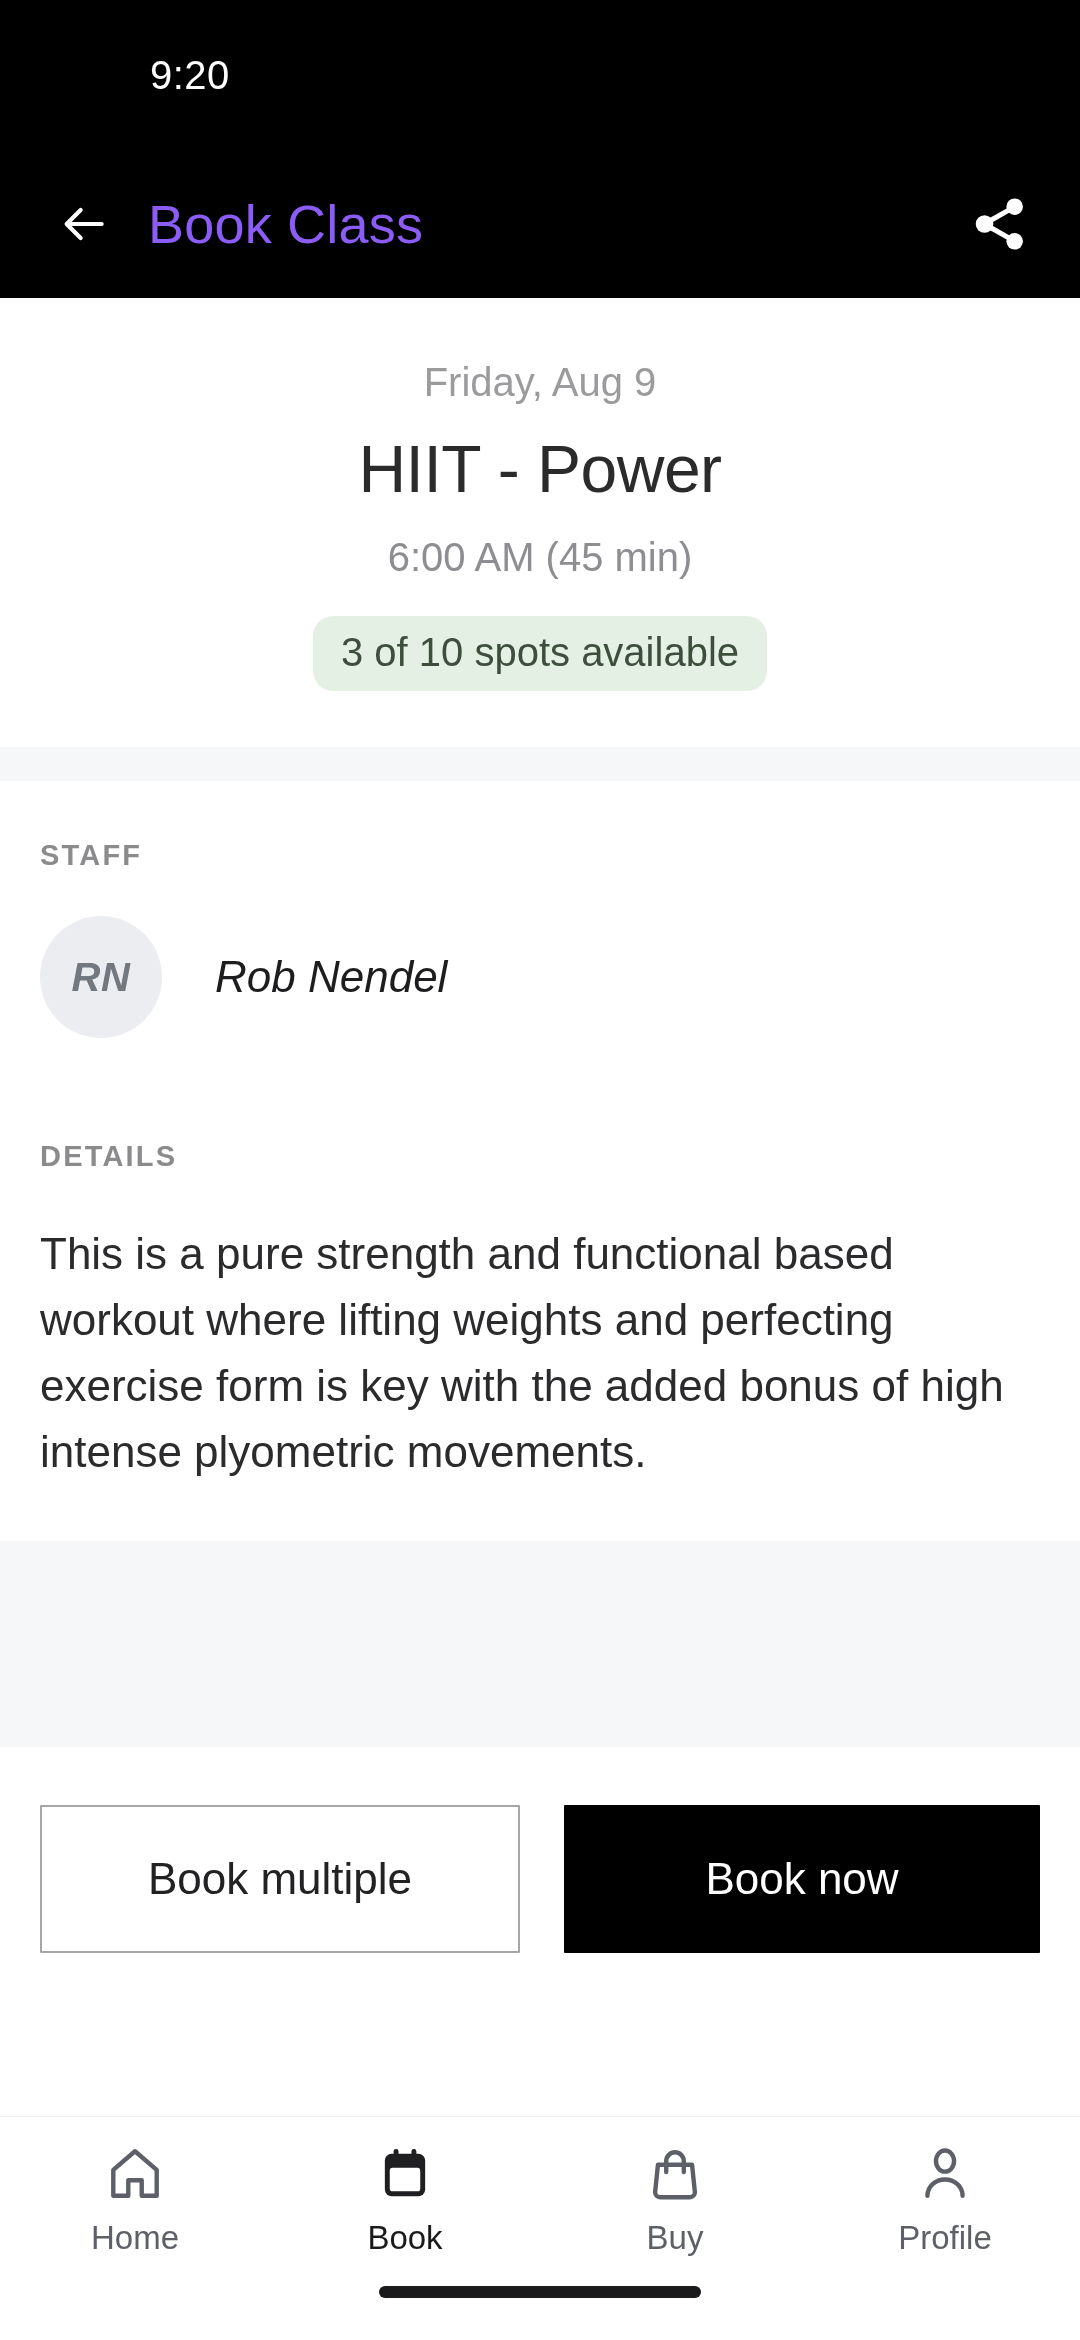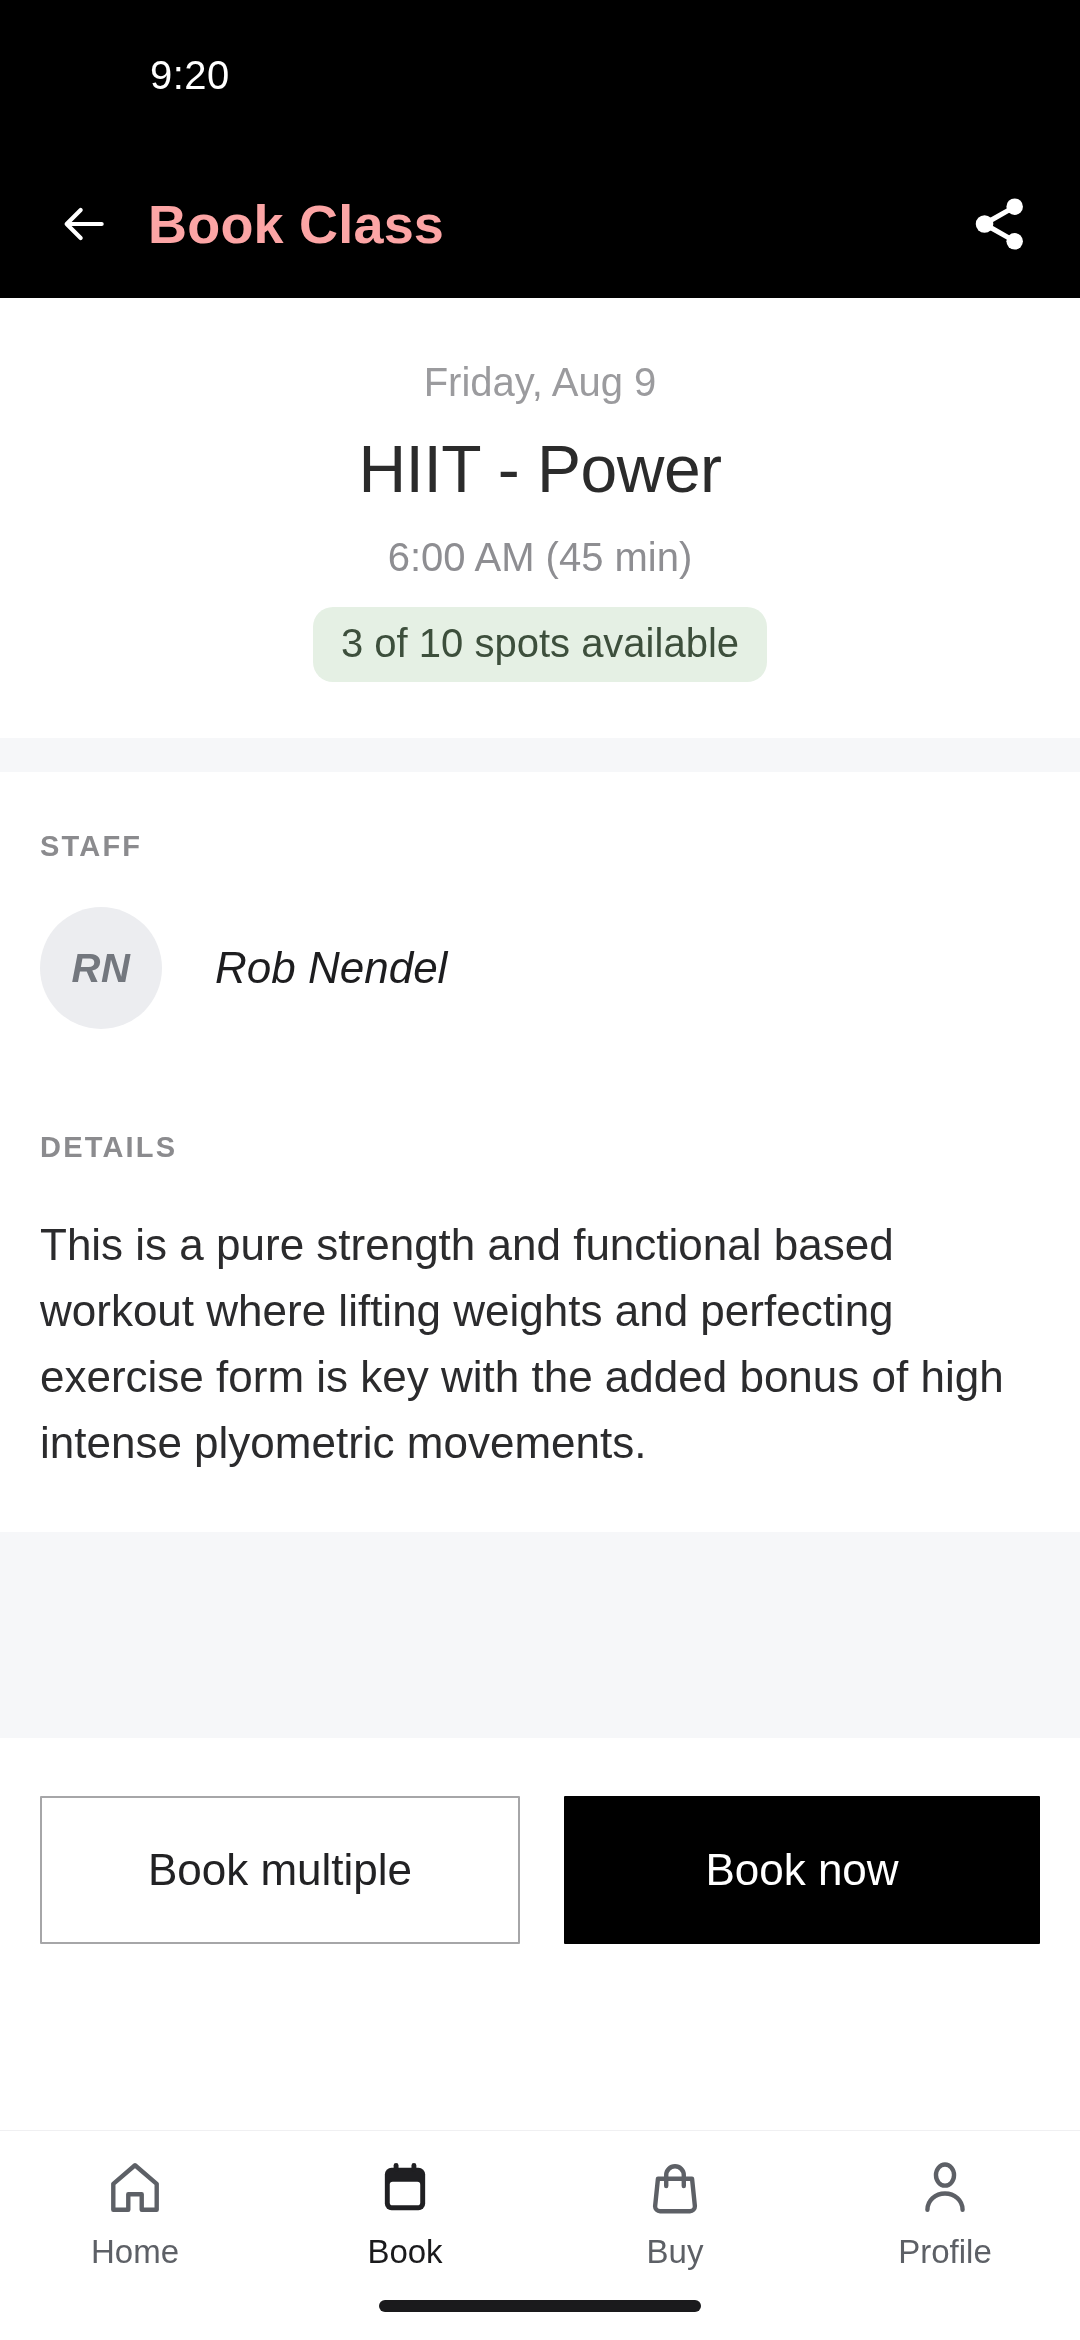--- a/index.html
+++ b/index.html
@@ -24,41 +24,41 @@
     height:148px; background:#000000;
     display:flex; align-items:center;
     padding:0 44px 0 52px;
   }
   .back-btn {
     width:62px; height:62px;
     display:flex; align-items:center; justify-content:center;
     flex:0 0 auto;
   }
   .appbar-title {
-    color:#fca5a5; font-size:54px; font-weight:700;
+    color:#8b5cf6; font-size:54px; font-weight:400;
     margin-left:34px; letter-spacing:0.2px; flex:1 1 auto;
   }
   .share-btn {
     width:72px; height:72px;
     display:flex; align-items:center; justify-content:center;
     flex:0 0 auto;
   }
 
   
   .hero {
     background:#ffffff;
     padding:62px 40px 56px;
     display:flex; flex-direction:column; align-items:center;
   }
   .hero-date { color:#9b9b9e; font-size:40px; margin-bottom:26px; }
   .hero-title {
     color:#2b2b2b; font-size:66px; font-weight:400;
     letter-spacing:-0.5px; margin-bottom:28px; text-align:center;
   }
-  .hero-time { color:#8e8e92; font-size:40px; margin-bottom:19px; }
+  .hero-time { color:#8e8e92; font-size:40px; margin-bottom:28px; }
   .hero-badge {
     background:#e5f0e4; color:#3d4f3c;
     font-size:40px; border-radius:20px;
     padding:14px 28px 16px;
     margin-top:8px;
   }
 
   
   .band { background:#f6f7f9; width:100%; }
   .band-sm { height:34px; }
@@ -100,21 +100,21 @@
   .btn-outline {
     background:#ffffff; color:#222224;
     border:2px solid #a6a6a8;
   }
   .btn-filled {
     background:#000000; color:#ffffff; border:none;
   }
 
   
   .bottomnav {
-    position:absolute; left:0; bottom:2px; width:100%;
+    position:absolute; left:0; bottom:16px; width:100%;
     background:#ffffff;
     display:flex; align-items:flex-start;
     padding-top:26px; height:208px;
     border-top:1px solid #f0f0f2;
   }
   .navitem {
     flex:1 1 0;
     display:flex; flex-direction:column; align-items:center; gap:14px;
   }
   .navicon { height:62px; display:flex; align-items:center; justify-content:center; }

